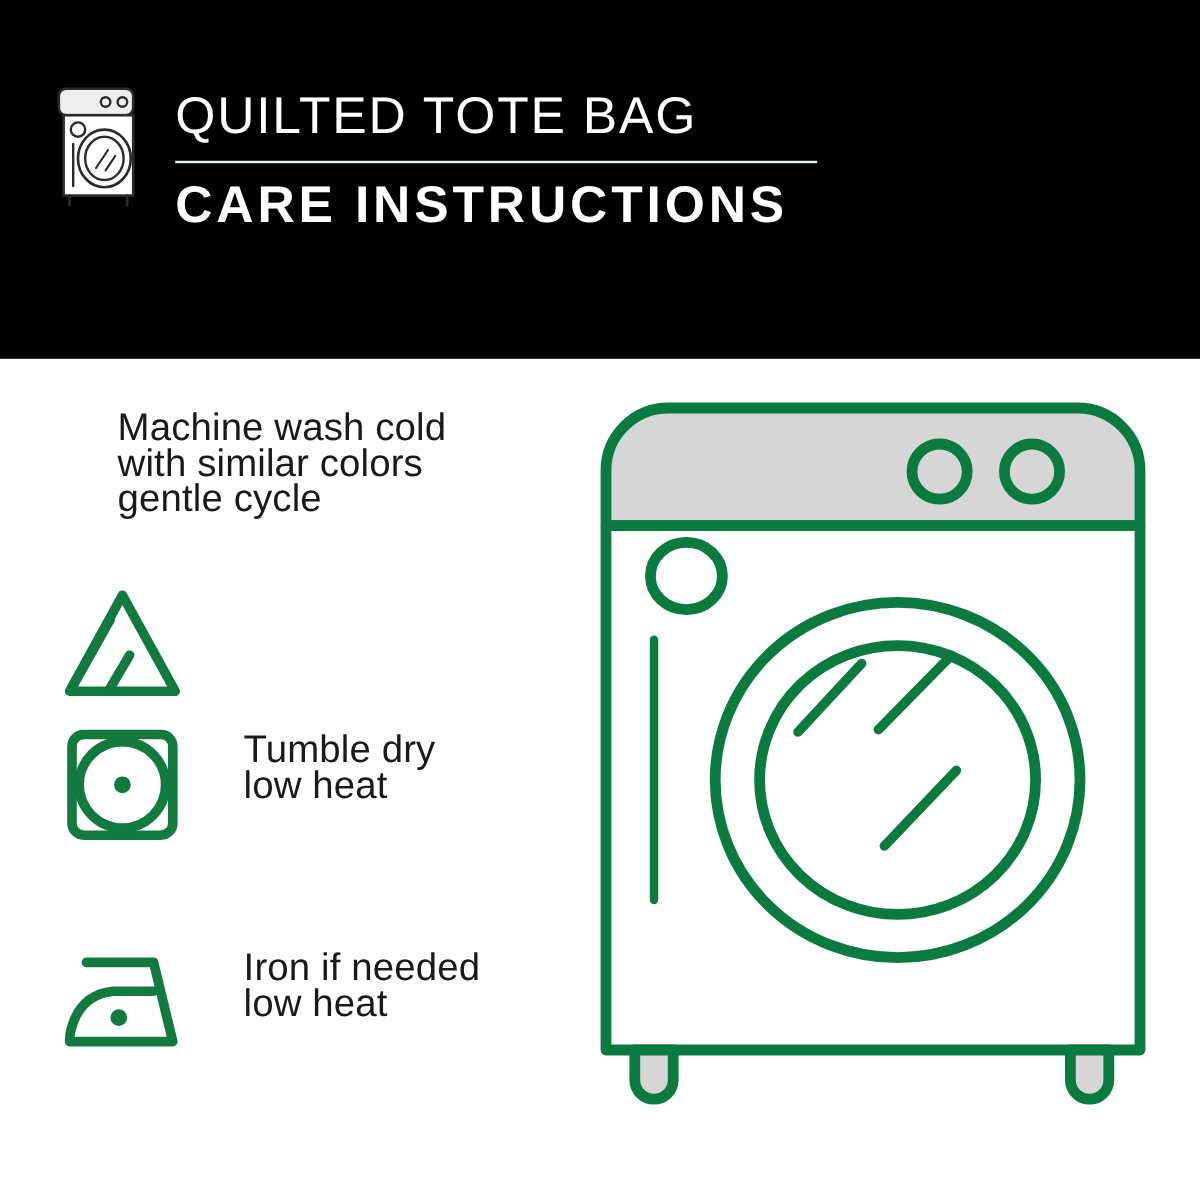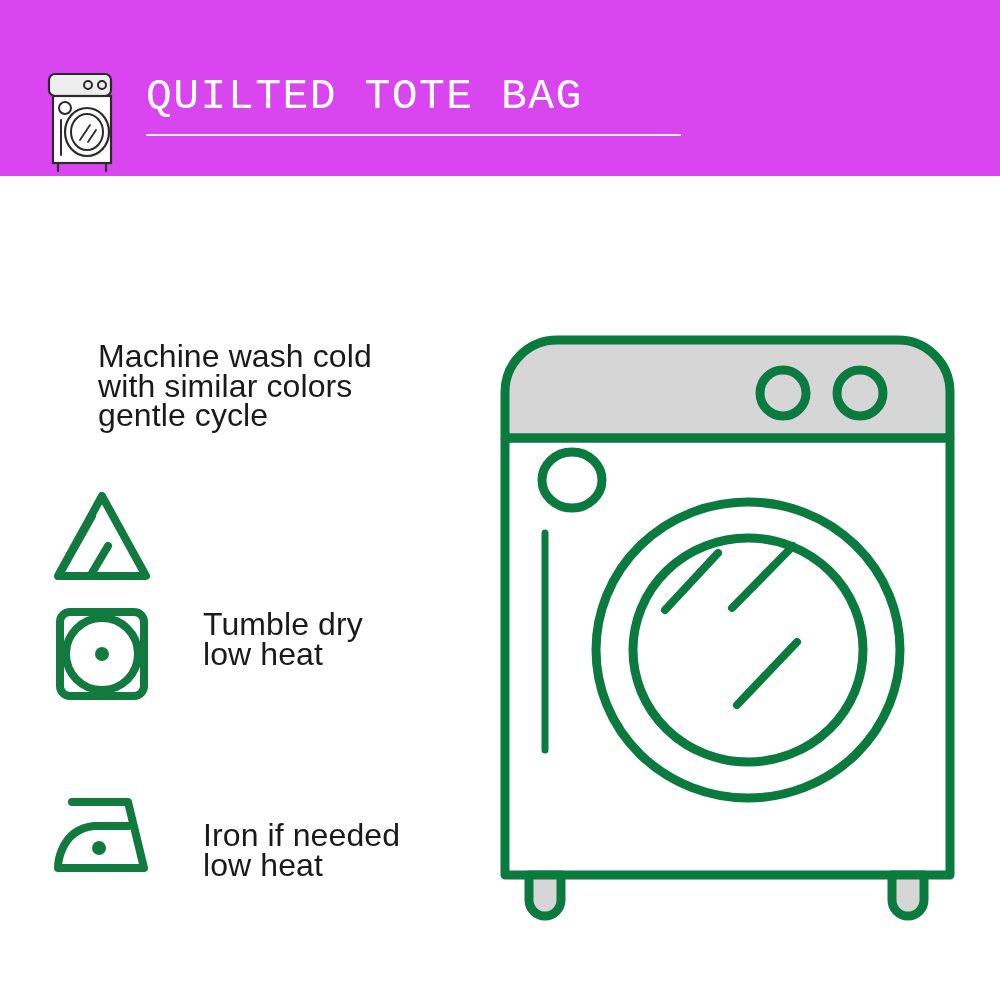--- a/index.html
+++ b/index.html
@@ -17,23 +17,22 @@
     width: 1000px;
     height: 1000px;
     background: #ffffff;
   }
 
   
   #header {
     position: absolute;
     left: 0; top: 0;
     width: 1000px;
-    height: 176px;
-    background: #d946ef;
-    font-family: Liberation Mono, monospace;
+    height: 299px;
+    background: #000000;
   }
 
   #header-logo {
     position: absolute;
     left: 44px;
     top: 70px;
     width: 80px;
     height: 106px;
   }
 
@@ -93,21 +92,21 @@
     font-size: 32px;
     line-height: 29.5px;
     font-weight: 400;
     letter-spacing: 0.1px;
     white-space: pre-line;
   }
 
   #row-wash   { top: 340px; }
   #row-bleach { top: 488px; }
   #row-dry    { top: 608px; }
-  #row-iron   { top: 790px; align-items: flex-end; }
+  #row-iron   { top: 790px; }
 
   
   #machine {
     position: absolute;
     left: 495px;
     top: 330px;
     width: 480px;
     height: 600px;
   }
 </style>
@@ -129,20 +128,21 @@
       <ellipse cx="43" cy="62" rx="16" ry="18" fill="none" stroke="#2b2b2b" stroke-width="2"></ellipse>
       <line x1="36" y1="70" x2="46" y2="55" stroke="#2b2b2b" stroke-width="1.8" stroke-linecap="round"></line>
       <line x1="44" y1="72" x2="52" y2="60" stroke="#2b2b2b" stroke-width="1.8" stroke-linecap="round"></line>
       <line x1="14" y1="93" x2="14" y2="101" stroke="#2b2b2b" stroke-width="2.2" stroke-linecap="round"></line>
       <line x1="62" y1="93" x2="62" y2="101" stroke="#2b2b2b" stroke-width="2.2" stroke-linecap="round"></line>
     </svg>
 
     <div id="header-titles">
       <div id="title-main">QUILTED TOTE BAG</div>
       <div id="title-divider"></div>
+      <div id="title-sub">CARE INSTRUCTIONS</div>
     </div>
 
   </div>
 
   <div class="care-row" id="row-wash">
     <div class="care-text">Machine wash cold
 with similar colors
 gentle cycle</div>
   </div>
 

